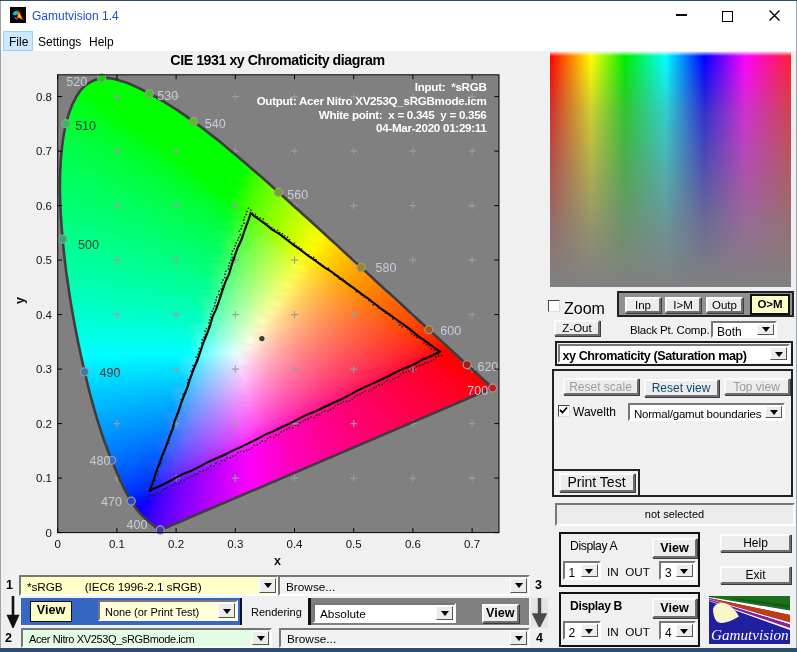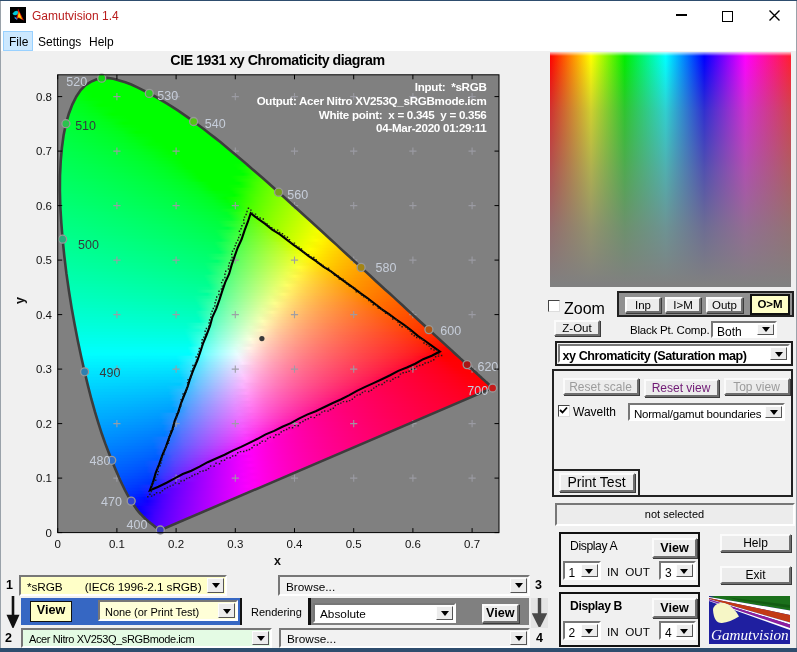--- a/index.html
+++ b/index.html
@@ -24,21 +24,21 @@
 <div class="a" style="left:796px;top:1px;width:1px;height:647px;background:#9aa2aa"></div>
 <div class="a" style="left:0;top:648px;width:797px;height:4px;background:#2e4d6e"></div>
 <div class="a" style="left:1px;top:1px;width:795px;height:29px;background:#fff"></div>
 <svg class="a" style="left:10px;top:7px" width="16" height="16" viewBox="0 0 16 16">
 <rect width="16" height="16" fill="#000"></rect>
 <path d="M8 1.5 L14 13.5 L8.5 11 L6 13 Z" fill="#cc1010"></path>
 <path d="M8.8 4.5 L12.3 12.5 L8.7 10.2 L7.5 11.5 Z" fill="#ffd000"></path>
 <path d="M2.5 6.5 Q5.5 2.5 8 4.5 Q8.5 7.5 5.5 8.2 Q3 8.5 2.5 6.5Z" fill="#00c8d8"></path>
 <path d="M4.5 9.5 Q7 10.5 7.5 13 L4.8 11.5Z" fill="#2090ff"></path>
 </svg>
-<div class="a" style="left:32px;top:9px;font-size:12px;color:#b91c1c">Gamutvision 1.4</div>
+<div class="a" style="left:32px;top:9px;font-size:12px;color:#1d4ed8">Gamutvision 1.4</div>
 <div class="a" style="left:676px;top:14px;width:11px;height:1.6px;background:#000"></div>
 <div class="a" style="left:722px;top:10.5px;width:9px;height:9px;border:1.4px solid #000"></div>
 <svg class="a" style="left:769px;top:10px" width="11" height="11" viewBox="0 0 11 11">
 <path d="M0.5 0.5 L10.5 10.5 M10.5 0.5 L0.5 10.5" stroke="#000" stroke-width="1.4"></path>
   </svg>
 <div class="a" style="left:1px;top:30px;width:795px;height:21px;background:#fff"></div>
 <div class="a" style="left:2.5px;top:31px;width:30px;height:20px;background:#cce8ff;border:1px solid #99d1ff;box-sizing:border-box"></div>
 <div class="a t11" style="left:9px;top:36px;font-size:12px">File</div>
 <div class="a t11" style="left:38px;top:36px;font-size:12px">Settings</div>
 <div class="a t11" style="left:89px;top:36px;font-size:12px">Help</div>
@@ -3058,21 +3058,21 @@
   </div>
 <div class="frame" style="left:554.5px;top:341px;width:238.5px;height:25px"></div>
 <div class="sunk" style="left:557.5px;top:344px;width:232.5px;height:19px;">
     <div class="a" style="left:3px;top:3px;font-size:12.6px;font-weight:bold;white-space:nowrap;letter-spacing:-0.44px">xy Chromaticity (Saturation map)</div>
     <div class="carw">
       <div class="tri"></div>
     </div>
   </div>
 <div class="a" style="left:552px;top:368.5px;width:241px;height:128px;border:2px solid #222;box-sizing:border-box"></div>
 <div class="btn" style="left:562.5px;top:377.5px;width:76px;height:17.5px;color:#9c9c9c;font-size:12px;line-height:14px">Reset scale</div>
-<div class="btn" style="left:643.5px;top:379px;width:75px;height:17.5px;color:#701a75;font-size:12px;line-height:14px">Reset view</div>
+<div class="btn" style="left:643.5px;top:379px;width:75px;height:17.5px;color:#0c4a6e;font-size:12px;line-height:14px">Reset view</div>
 <div class="btn" style="left:723.5px;top:377.5px;width:66px;height:17.5px;color:#9c9c9c;font-size:12px;line-height:14px">Top view</div>
 <div class="cbx" style="left:558px;top:404.5px">
     <svg width="9" height="9" viewBox="0 0 9 9" style="position:absolute;left:0;top:0">
       <path d="M1 4 L3.5 6.5 L8 1.5" stroke="#000" stroke-width="1.8" fill="none"></path>
     </svg>
   </div>
 <div class="a t11" style="left:573px;top:406px;font-size:12px">Wavelth</div>
 <div class="sunk" style="left:628px;top:402.5px;width:157px;height:18px">
     <div class="a t11" style="left:4px;top:4px;font-size:11.5px;letter-spacing:-0.22px">Normal/gamut boundaries</div>
     <div class="carw">
@@ -3122,21 +3122,21 @@
 <polygon points="20,1.5 81,9 81,12 26,3.5" fill="#0c4a0c" opacity="0.55"></polygon>
 <polygon points="0,1 81,14.5 81,19 0,2" fill="#fff"></polygon>
 <polygon points="0,2 81,19 81,26.5 0,3" fill="#c23a16"></polygon>
 <polygon points="0,3 81,26.5 81,28.5 0,3.5" fill="#fff"></polygon>
 <polygon points="0,3.5 81,28.5 81,32 0,4.5" fill="#8e1e9e"></polygon>
 <polygon points="0,4.5 81,32 81,34 0,5" fill="#fff"></polygon>
 <path d="M4 14 Q4.5 8.5 11 7 Q17 6 23 11.5 Q28 16 30 20.5 Q21 26 13 27 Q5 27.5 4 14 Z" fill="#f6f6c6"></path>
 <text x="2" y="44" font-size="15.2" font-style="italic" fill="#fff" font-family="Liberation Serif, serif">Gamutvision</text>
 </svg>
 <div class="a" style="left:6px;top:578px;font-weight:bold;font-size:12.5px">1</div>
-<div class="sunk" style="left:19px;top:574.5px;width:208px;height:21px;background:#ffffc8">
+<div class="sunk" style="left:19px;top:574.5px;width:260px;height:21px;background:#ffffc8">
     <div class="a t11" style="left:6px;top:5px;font-size:11.8px;white-space:nowrap;letter-spacing:-0.1px">*sRGB&nbsp;&nbsp;&nbsp;&nbsp;&nbsp;&nbsp;&nbsp;(IEC6 1996-2.1 sRGB)</div>
     <div class="carw" style="background:#ececec">
       <div class="tri"></div>
     </div>
   </div>
 <div class="sunk" style="left:278px;top:574.5px;width:252px;height:21px;background:#f2f2f2">
     <div class="a t11" style="left:6px;top:5px;font-size:11.8px">Browse...</div>
     <div class="carw">
       <div class="tri"></div>
     </div>

